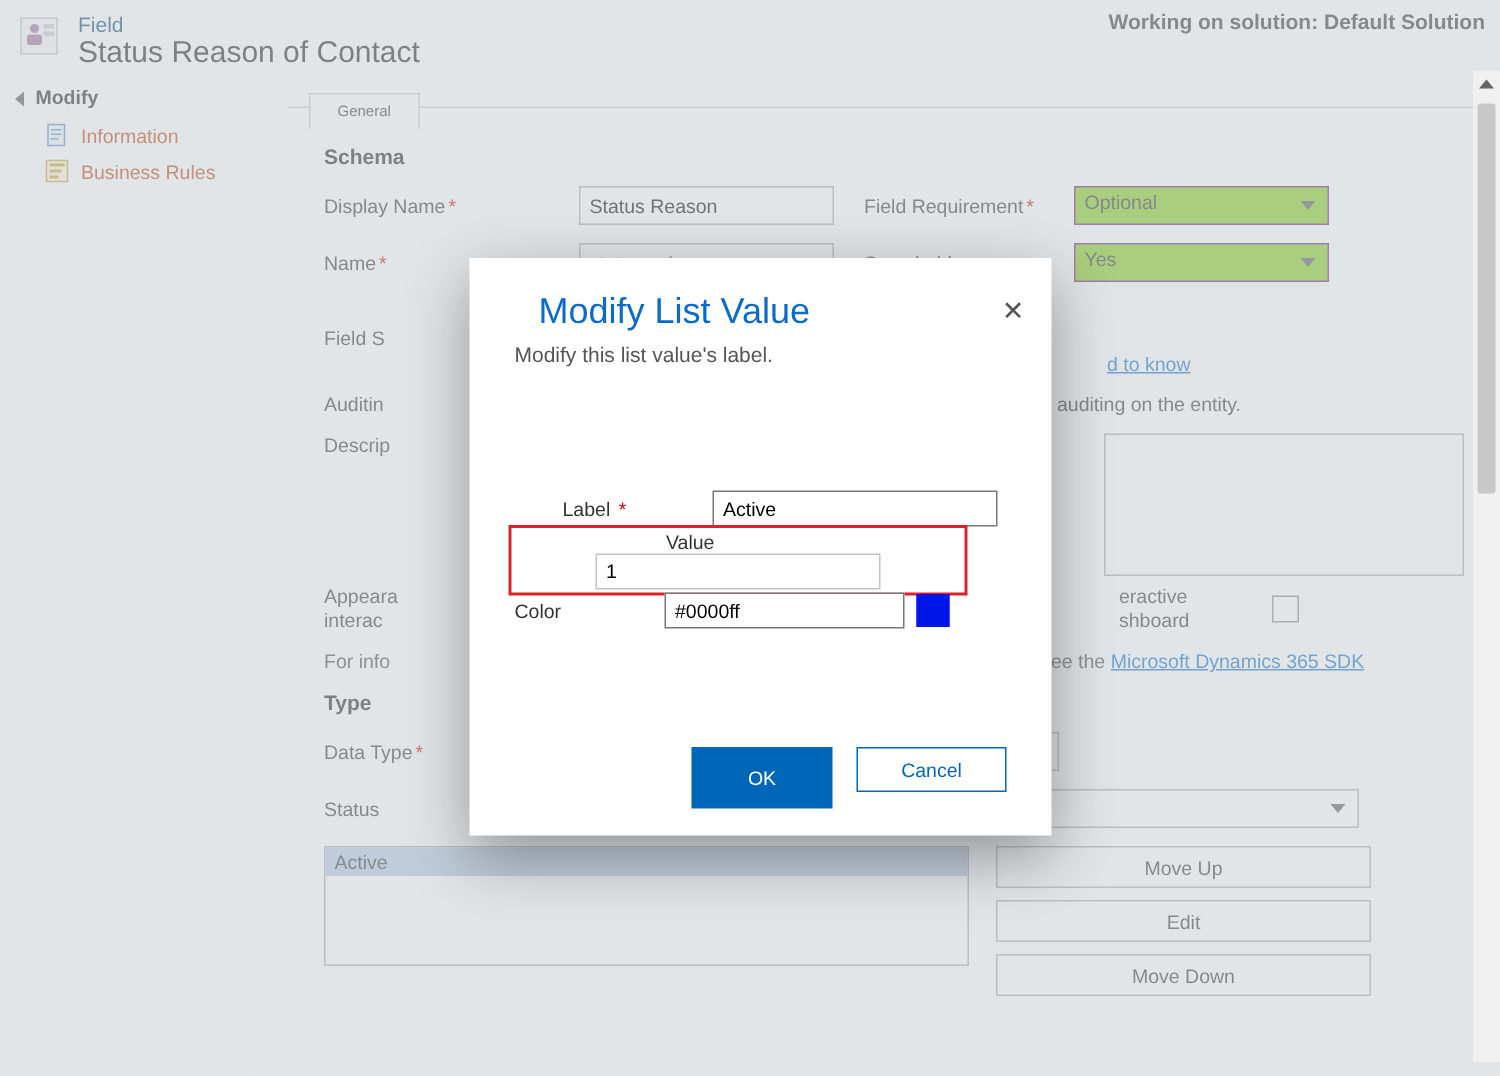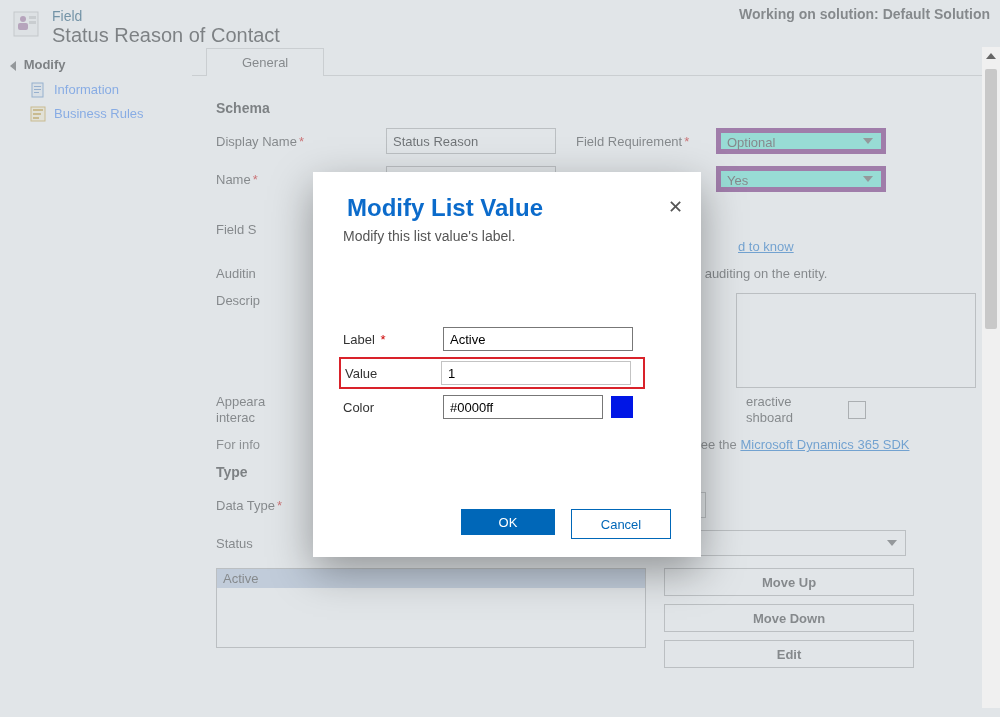--- a/index.html
+++ b/index.html
@@ -11,68 +11,68 @@
   .topbar .titles { flex: 1; }
   .topbar .small { color: #0c4a6e; font-size: 14px; }
   .topbar .big   { font-weight: 400; font-size: 20px; color: #222; }
   .topbar .right { font-weight: 600; font-size: 14px; margin-top: -2px; }
 
   
   .main { display: flex; height: calc(100% - 56px); }
   .leftnav { width: 260px; padding: 6px 10px; }
   .leftnav .section { font-weight: 600; color: #222; margin: 4px 0 6px 0; }
   .leftnav .tri { display:inline-block; width:0; height:0; border-top:5px solid transparent; border-bottom:5px solid transparent; border-right:6px solid #555; transform: rotate(0deg); margin-right:4px; vertical-align: middle; }
-  .leftnav .item { display:flex; align-items:flex-start; gap:8px; padding:4px 6px 4px 20px; color:#3b82f6; }
+  .leftnav .item { display:flex; align-items:center; gap:8px; padding:4px 6px 4px 20px; color:#c2410c; }
   .leftnav .item .ic { width:16px; height:16px; display:inline-flex; align-items:center; justify-content:center; }
 
   
   .contentwrap { flex:1; position: relative; background:#fff; }
   .tabs { display:flex; border-bottom:1px solid #ccc; padding-left:14px; }
-  .tab { padding:6px 35px; border:1px solid #ccc; border-bottom:none; background:#fff; font-size:13px; position:relative; top:1px; }
+  .tab { padding:6px 18px; border:1px solid #ccc; border-bottom:none; background:#fff; font-size:10px; position:relative; top:15px; }
   .inner { padding: 14px 24px 14px 24px; height: calc(100% - 36px); overflow:hidden; position:relative; }
   .inner h4 { margin: 10px 0 12px 0; font-size: 14px; font-weight: 700; color:#222; }
 
   .row { display:flex; align-items:center; margin-bottom: 12px; }
   .row .lbl { width: 170px; color:#333; }
   .row .lbl2 { width: 140px; color:#333; }
   .req { color:#c00; margin-left:2px; }
   .textbox { width: 170px; height:26px; border:1px solid #aaa; padding:2px 6px; font-size:13px; background:#fff; }
   .textbox.ro { color:#666; }
-  .selectlike { width: 170px; height:26px; border:5px solid #701a75; padding:2px 20px 2px 6px; position:relative; background:#5eead4; }
+  .selectlike { width: 170px; height:26px; border:1px solid #701a75; padding:2px 20px 2px 6px; position:relative; background:#84cc16; }
   .selectlike::after { content:""; position:absolute; right:8px; top:50%; width:0;height:0; border-left:5px solid transparent; border-right:5px solid transparent; border-top:6px solid #555; transform:translateY(-50%); }
   .selectwide { width: 320px; height:26px; border:1px solid #aaa; padding:2px 20px 2px 6px; position:relative; background:#fff; color:#666; }
   .selectwide::after { content:""; position:absolute; right:8px; top:50%; width:0;height:0; border-left:5px solid transparent; border-right:5px solid transparent; border-top:6px solid #555; transform:translateY(-50%); }
   .link { color:#0b6bcb; text-decoration: underline; margin-top: 35px; }
   .checkbox { width:18px; height:18px; border:1px solid #888; background:#fff; display:inline-block; }
 
   .bigtext { width: 500px; height: 95px; border:1px solid #aaa; background:#fff; }
   .hintline { color:#444; margin: 6px 0 12px 0; width: 700px; }
 
   
   .statuslist { display:flex; gap: 18px; }
   .listbox { width: 430px; height: 80px; border:1px solid #aaa; background:#fff; }
   .listbox .sel { background:#b9c8df; padding:2px 6px; }
   .btncol { display:flex; flex-direction:column; gap:8px; width: 250px; }
-  .btncol .b { border:1px solid #aaa; height:28px; display:flex; align-items:center; justify-content:center; background:#fff;font-weight:bold; }
+  .btncol .b { border:1px solid #aaa; height:28px; display:flex; align-items:center; justify-content:center; background:#fff; }
 
   
   .dim { position:absolute; inset:0; background: rgba(200,207,213,0.55); pointer-events:none; z-index: 20; }
   .dim-shadow { position:absolute; left: 290px; top: 160px; width: 440px; height: 420px; background: radial-gradient(closest-side, rgba(0,0,0,0.35), rgba(0,0,0,0) 72%); filter: blur(4px); pointer-events:none; z-index: 25; }
   .dialog { position:absolute; left:313px; top:172px; width:388px; height:385px; background:#fff; z-index: 30; box-shadow: 0 14px 40px rgba(0,0,0,0.35); padding: 22px 30px 18px 30px; }
-  .dialog h2 { margin:0 0 6px 4px; font-size: 24px; color:#0b6bcb; font-weight: 700; }
+  .dialog h2 { margin:0 0 6px 16px; font-size: 24px; color:#0b6bcb; font-weight: 400; }
   .dialog .sub { color:#555; font-size: 14px; }
   .dialog .close { position:absolute; right:18px; top:24px; font-size:18px; color:#555; cursor:pointer; }
   .dialog .drow { display:flex; align-items:center; margin-top: 4px; height: 30px; }
-  .dialog .drow.first { margin-top: 80px; }
+  .dialog .drow.first { margin-top: 80px; margin-left: 32px; }
   .dialog .drow .dlbl { width: 100px; }
   .dialog .dinput { width: 190px; height:24px; border:1px solid #777; padding:2px 6px; font-size:13px; }
-  .dialog .boxed { border:2px solid #d9222a; padding: 2px 4px; margin-left:-4px; width:306px; }
+  .dialog .boxed { border:2px solid #d9222a; padding: 2px 4px; margin-left:-4px; width:306px;flex-direction:column; }
   .dialog .swatch { width:22px; height:22px; background:#0016e6; margin-left:8px; border:1px solid #0016e6; }
   .dialog .btnbar { position:absolute; bottom:18px; right:30px; display:flex; gap:16px; }
-  .dialog .btnbar .ok { width:94px; height:26px; background:#0067b8; color:#fff; display:flex; align-items:center; justify-content:center; }
+  .dialog .btnbar .ok { width:94px; height:41px; background:#0067b8; color:#fff; display:flex; align-items:center; justify-content:center; }
   .dialog .btnbar .cancel { width:100px; height:30px; border:1px solid #0067b8; color:#0067b8; display:flex; align-items:center; justify-content:center; }
 
   .scrollbar { position:absolute; right:0; top:0; bottom:0; width:18px; background:#f0f0f0; z-index: 40; }
   .scrollbar .arrow { height:18px; display:flex; align-items:center; justify-content:center; }
   .scrollbar .arrow::before { content:""; width:0;height:0; border-left:5px solid transparent; border-right:5px solid transparent; }
   .scrollbar .arrow.up::before { border-bottom:6px solid #666; }
   .scrollbar .thumb { position:absolute; left:3px; width:12px; background:#c8c8c8; border-radius:2px; }
 </style>
 </head>
 <body>
@@ -202,22 +202,22 @@
         <span class="lbl">Status</span>
         <div class="selectwide" style="color:#333; width:520px">Active</div>
       </div>
 
       <div class="statuslist">
         <div class="listbox">
           <div class="sel">Active</div>
         </div>
         <div class="btncol">
           <div class="b">Move Up</div>
+          <div class="b">Edit</div>
           <div class="b">Move Down</div>
-          <div class="b">Edit</div>
         </div>
       </div>
     </div>
 
     <div class="scrollbar">
       <div class="arrow up"></div>
       <div class="thumb" style="top:22px; height:260px"></div>
     </div>
   </div>
 </div>

